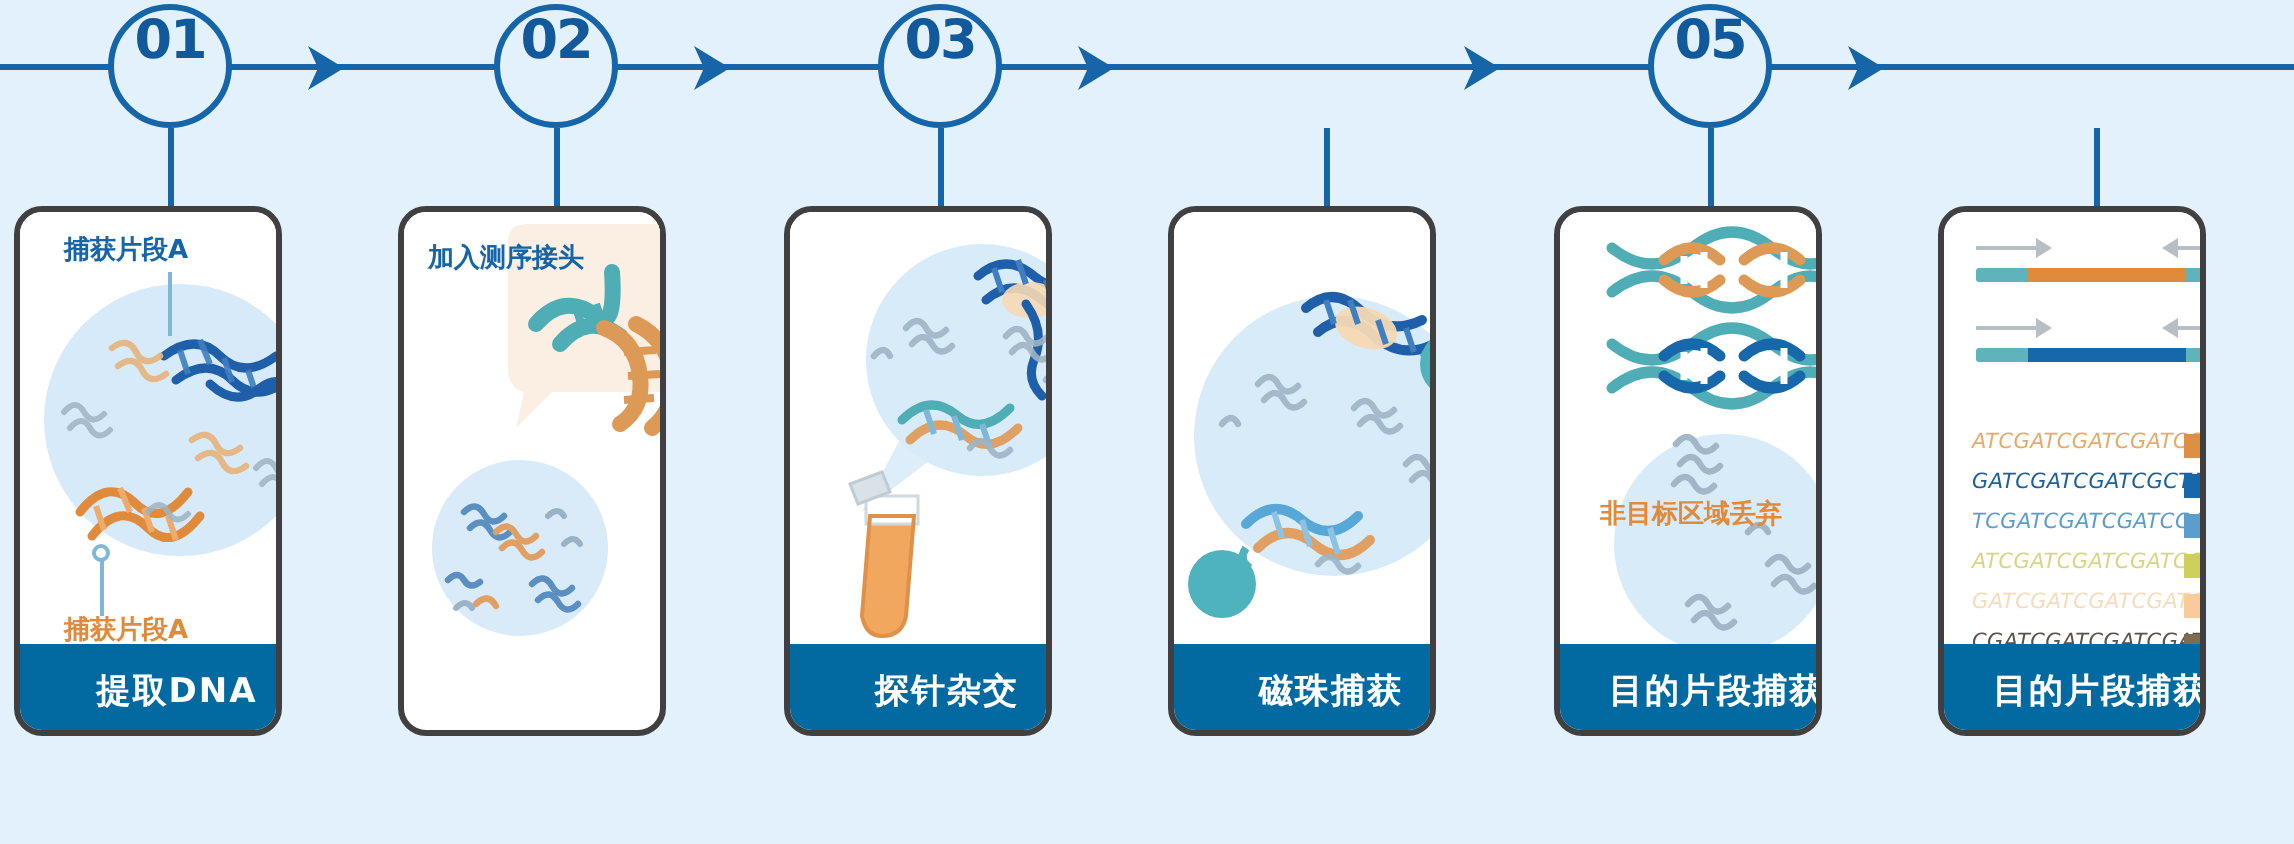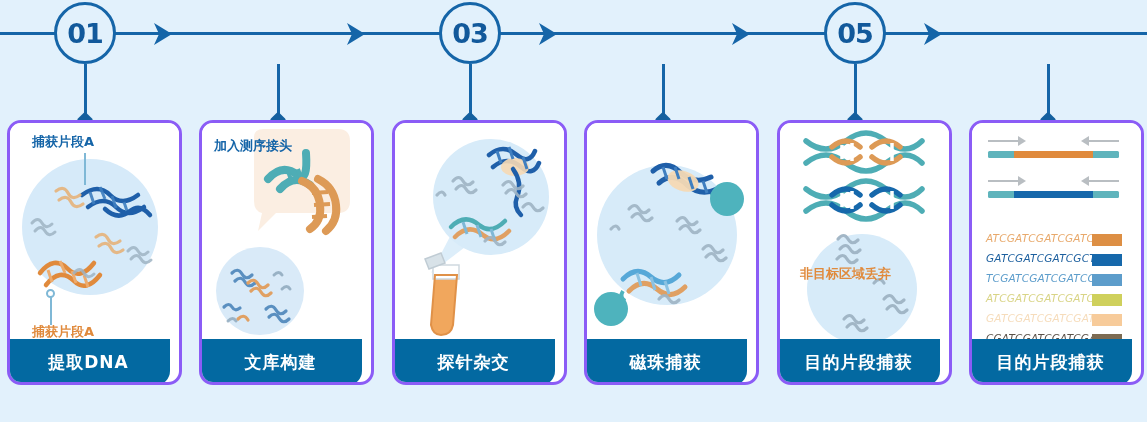--- a/index.html
+++ b/index.html
@@ -10,38 +10,38 @@
     overflow:hidden;position:relative;
   }
   #stage{position:absolute;inset:0;}
 
   
   .timeline{position:absolute;left:0;top:0;width:1147px;height:120px;}
   .rail{position:absolute;left:0;top:32px;width:1147px;height:3px;background:#1565a8;}
   .node{
     position:absolute;top:2px;width:62px;height:62px;border-radius:50%;
     background:#e2f1fc;border:3px solid #1565a8;
-    display:flex;align-items:center;justify-content:center;
+    display:flex;align-items:flex-start;justify-content:center;
     box-sizing:border-box;
   }
   .node span{
     color:#12599b;font-weight:bold;font-size:27px;letter-spacing:-1px;
     font-family:"DejaVu Sans",sans-serif;
   }
   .stem{position:absolute;width:3px;background:#1565a8;top:64px;height:58px;}
   .stem-dot{
     position:absolute;width:12px;height:12px;background:#14609f;
     transform:rotate(45deg);top:114px;border-radius:2px;
   }
   .arrow{position:absolute;top:19px;width:30px;height:30px;}
 
   
   .card{
-    position:absolute;top:120px;width:175px;height:265px;
-    border:3px solid #8b5cf6;border-radius:14px;
+    position:absolute;top:103px;width:134px;height:265px;
+    border:3px solid #404040;border-radius:14px;
     background:#ffffff;box-sizing:border-box;overflow:hidden;
   }
   .card-body{position:relative;width:100%;height:222px;overflow:hidden;background:#fff;}
   .card-label{
     position:absolute;left:-3px;bottom:-3px;width:163px;height:46px;
     background:#0369a1;border-radius:0 0 14px 14px;
     display:flex;align-items:center;justify-content:center;
   }
   .card-label span{
     color:#fff;font-size:17px;font-weight:bold;letter-spacing:1px;
@@ -102,20 +102,23 @@
           <path d="M6 4 L24 15 L6 26 L11 15 Z" fill="#1565a8"></path>
         </svg>
     </div>
 
     <div class="node" style="left:54px">
         <span>01</span>
       </div>
     <div class="stem" style="left:84px"></div>
     <div class="stem-dot" style="left:79px"></div>
 
+    <div class="node" style="left:247px">
+        <span>02</span>
+      </div>
     <div class="stem" style="left:277px"></div>
     <div class="stem-dot" style="left:272px"></div>
 
     <div class="node" style="left:439px">
         <span>03</span>
       </div>
     <div class="stem" style="left:469px"></div>
     <div class="stem-dot" style="left:464px"></div>
 
     <div class="stem" style="left:662px"></div>
@@ -218,23 +221,20 @@
           <path d="M36 196 Q42 190 46 197"></path>
         </g>
         <g stroke="#8fa9bd" stroke-width="3" fill="none" stroke-linecap="round" opacity=".85">
           <path d="M72 152 Q77 147 80 152"></path>
           <path d="M26 198 Q31 193 34 198"></path>
           <path d="M80 166 Q85 161 88 166"></path>
         </g>
       </svg>
       <div class="anno blue" style="left:12px;top:14px;">加入测序接头</div>
     </div>
-    <div class="card-label">
-        <span>文库构建</span>
-      </div>
   </div>
 
   <div class="card" style="left:392px">
     <div class="card-body">
       <svg width="163" height="222" viewBox="0 0 163 222" style="position:absolute;left:0;top:0">
         <path d="M36 150 L60 104 L78 118 Z" fill="#ddeefa"></path>
         <circle cx="96" cy="74" r="58" fill="#d7ebf9"></circle>
         <g stroke="#1f5fa9" stroke-width="4.5" fill="none" stroke-linecap="round">
           <path d="M94 32 Q108 20 122 32 Q134 42 140 28"></path>
           <path d="M98 44 Q112 32 126 44 Q138 54 144 40"></path>

